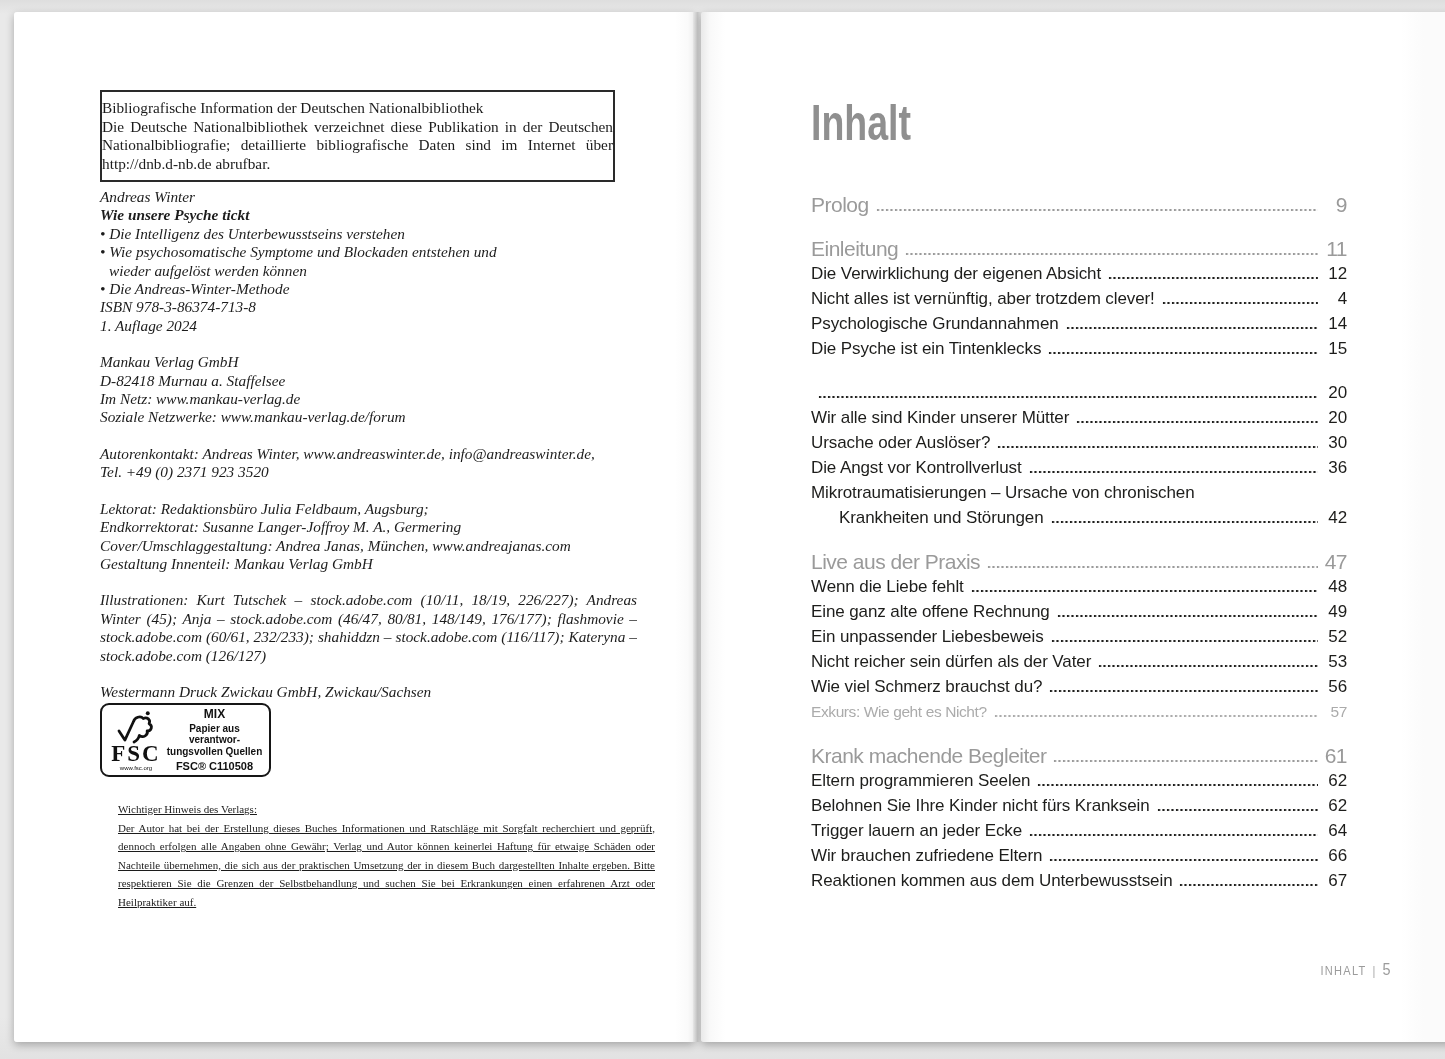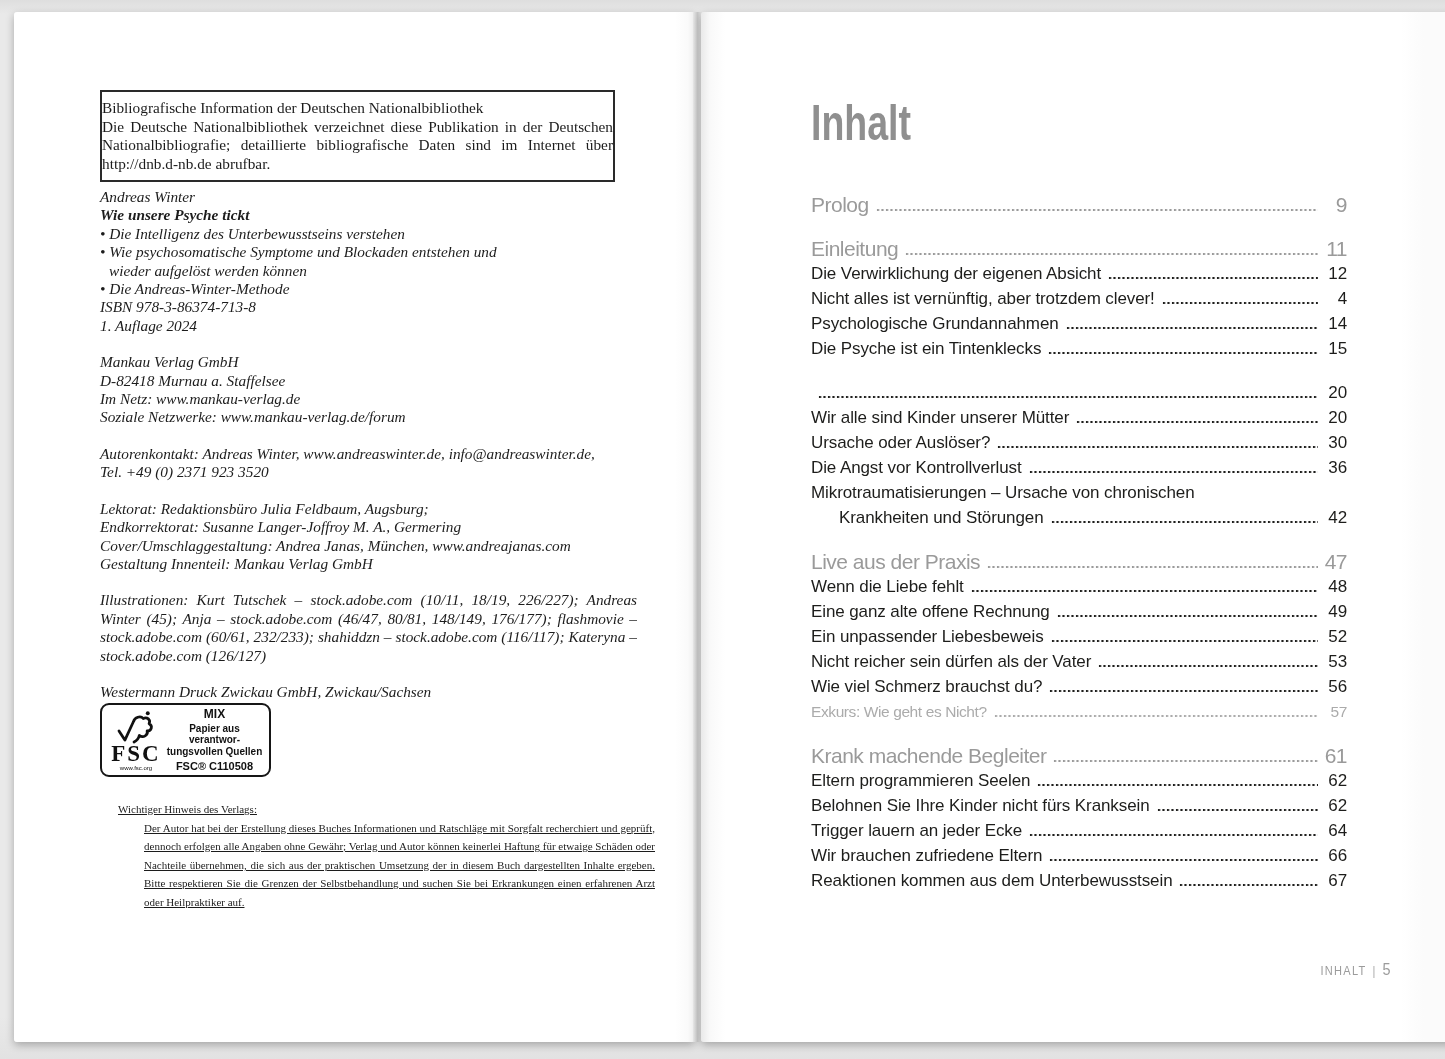--- a/index.html
+++ b/index.html
@@ -24,21 +24,21 @@
   .fsc-left{width:58px;text-align:center;line-height:1;}
   .fsc-left svg{display:block;margin:0 auto;}
   .fsc-brand{font-family:"Liberation Serif",serif;font-weight:bold;font-size:23px;letter-spacing:2px;margin-top:-2px;}
   .fsc-url{font-size:6px;font-family:"Liberation Sans",sans-serif;}
   .fsc-right{flex:1;text-align:center;font-family:"Liberation Sans","DejaVu Sans",sans-serif;line-height:1.12;}
   .fsc-mix{font-weight:bold;font-size:12px;margin-bottom:2px;}
   .fsc-desc{font-weight:bold;font-size:10px;}
   .fsc-cert{font-weight:bold;font-size:11px;margin-top:3px;}
 
   .notice{position:absolute;left:104px;top:788px;width:537px;font-size:11px;line-height:18.6px;color:#1c1c1c;text-decoration:underline;}
-  .notice .just{text-align:justify;hyphens:auto;margin-left:26px;}
+  .notice .just{text-align:justify;hyphens:auto;}
 
   
   .inhalt-title{position:absolute;left:110px;top:82px;font-family:"Liberation Sans","DejaVu Sans",sans-serif;font-weight:bold;font-size:50px;color:#8f8f8f;transform:scaleX(.75);transform-origin:left top;letter-spacing:0;}
   .toc{position:absolute;left:110px;top:180px;width:536px;font-family:"Liberation Sans","DejaVu Sans",sans-serif;}
   .toc-group{margin-top:19px;}
   .toc-group:first-child{margin-top:0;}
   .toc-row{display:flex;height:25px;line-height:25px;}
   .toc-label{white-space:nowrap;}
   .dots{flex:1;margin:0 3px 0 7px;background-image:radial-gradient(circle at 2px 17px,currentColor 1.05px,transparent 1.45px);background-size:4.5px 25px;background-repeat:repeat-x;}
   .pg{min-width:26px;text-align:right;}

